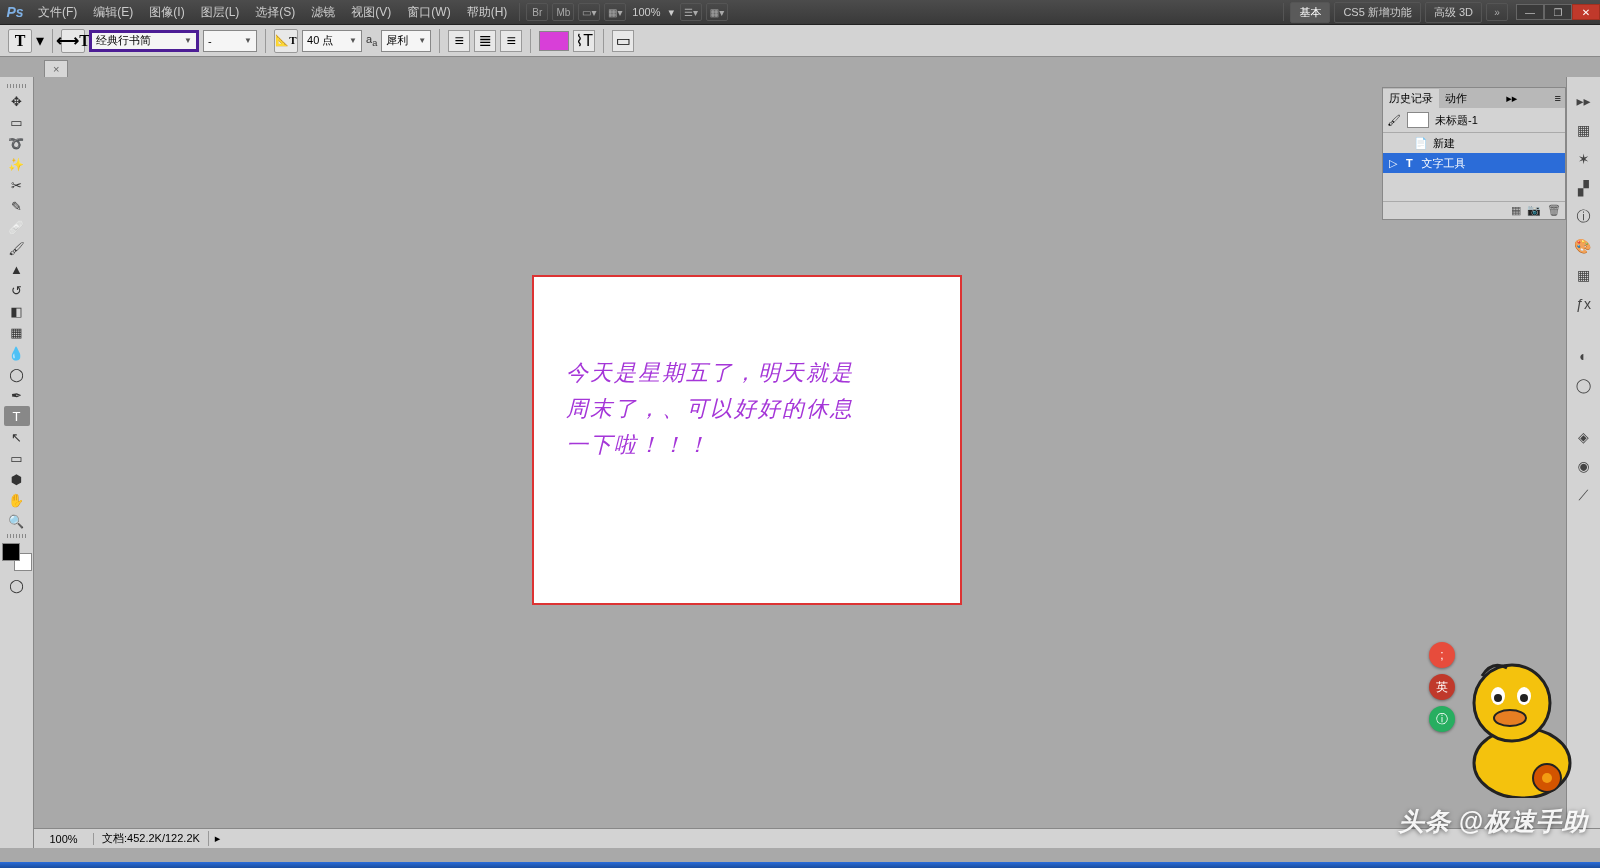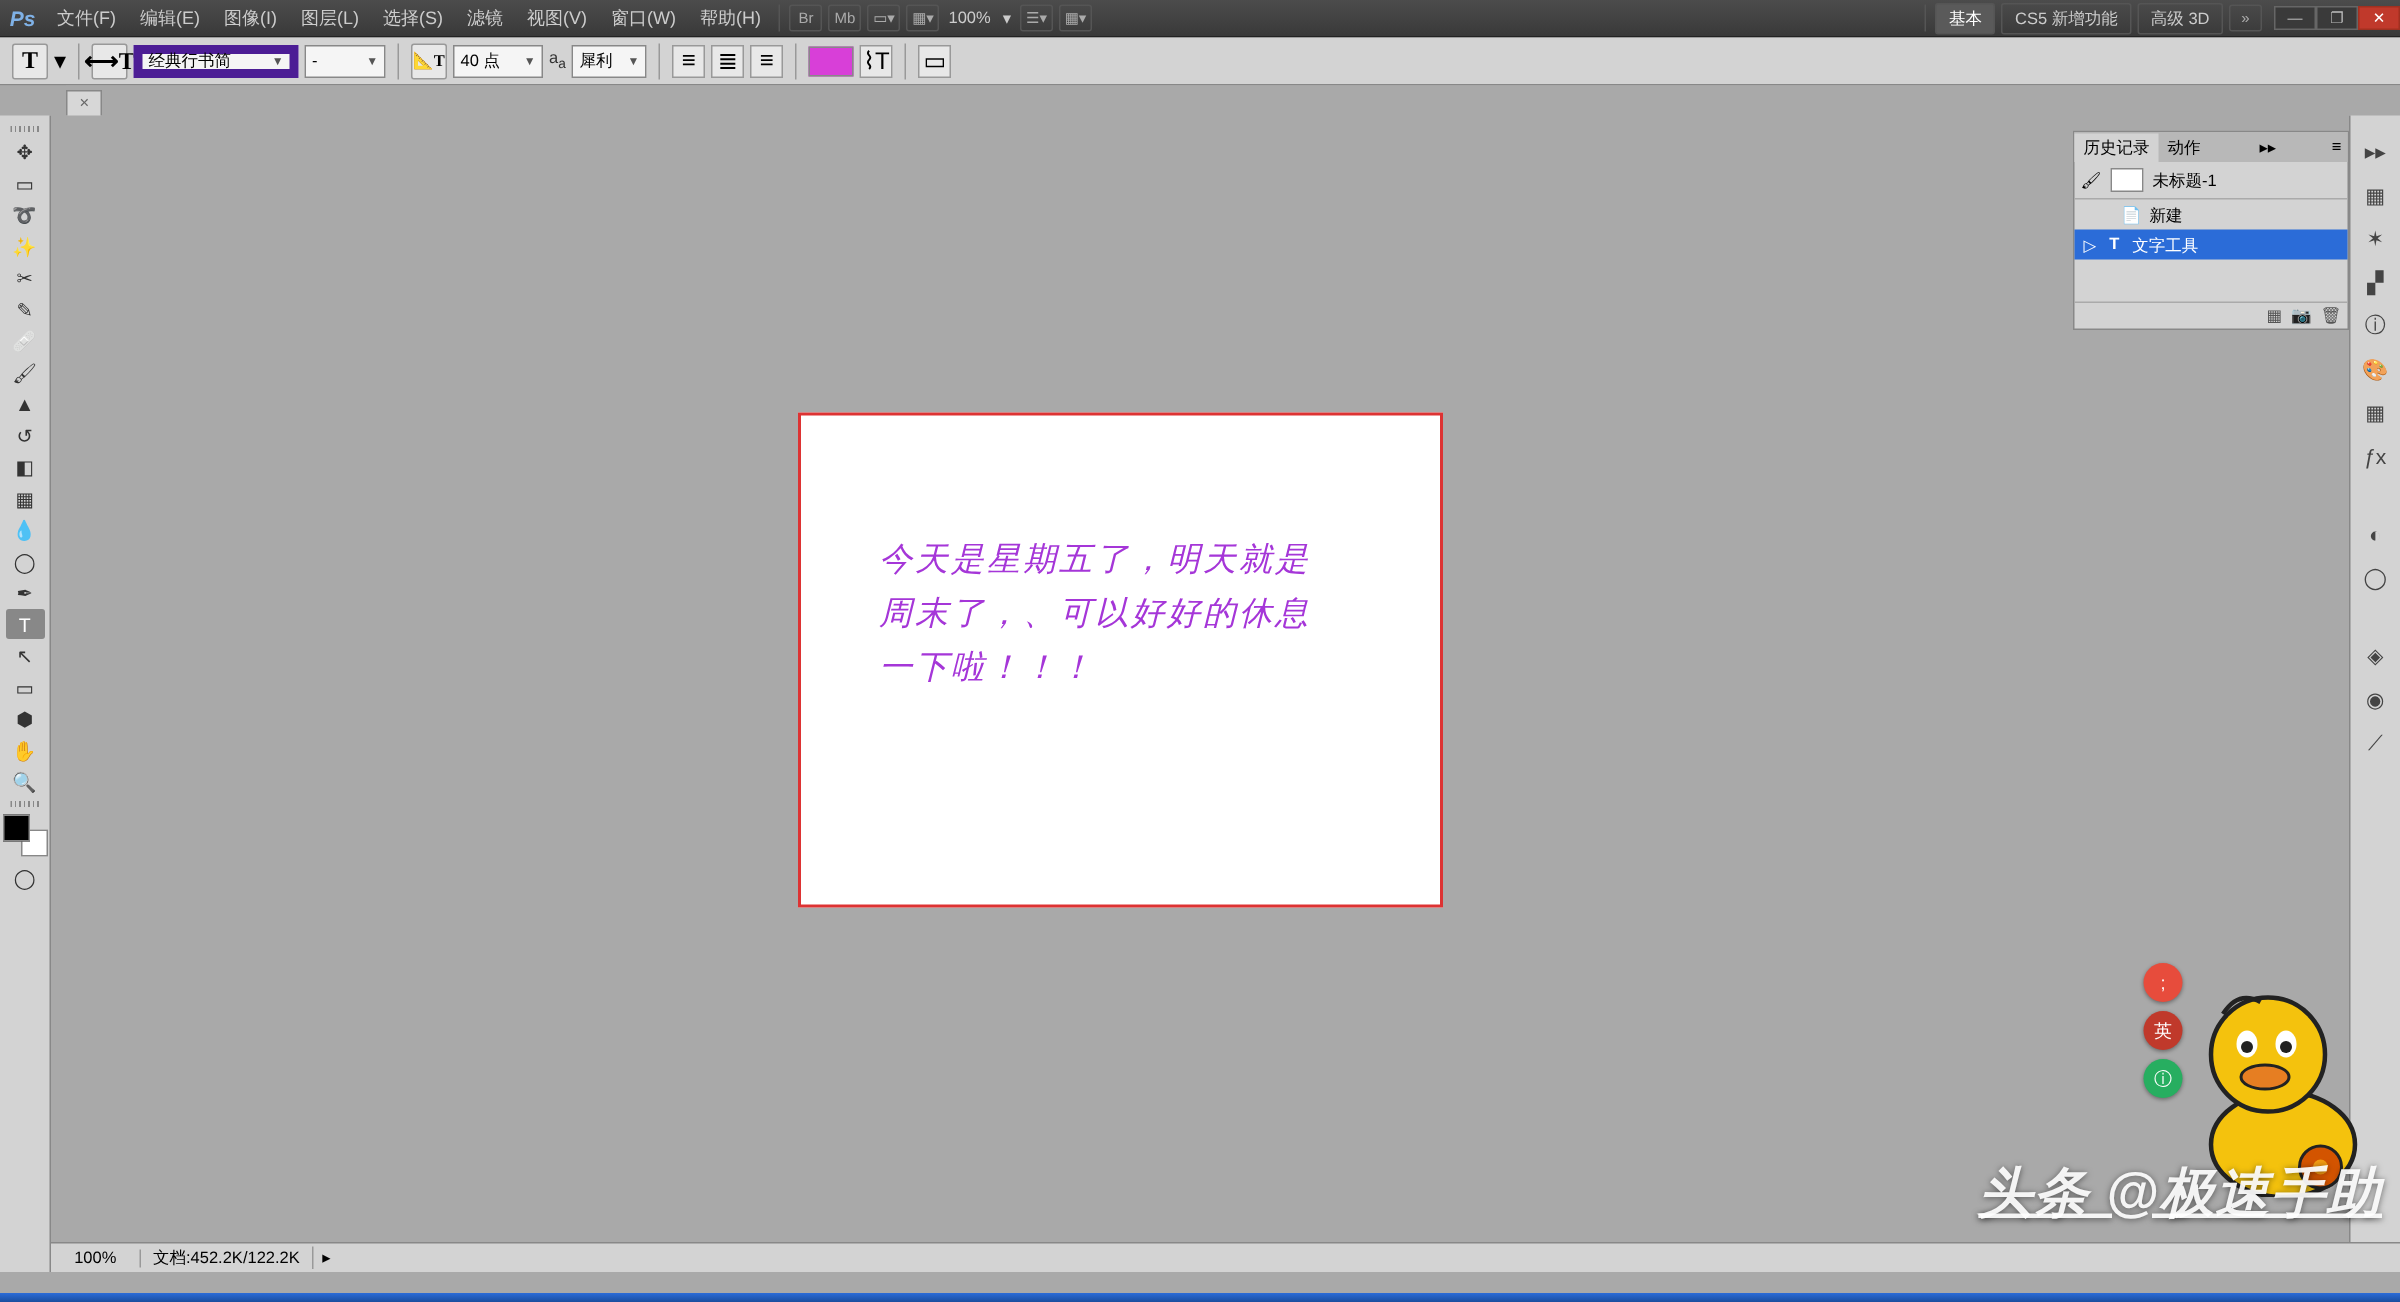--- a/index.html
+++ b/index.html
@@ -14,21 +14,21 @@
 .workspace-btn { padding:2px 8px; font-size:11px; color:#ccc; border:1px solid #555; border-radius:2px; margin:12px 2px; cursor:pointer; }
 .workspace-btn.active { background:#5a5a5a; color:#fff; }
 .win-controls { display:flex; margin-left:6px; }
 .win-btn { width:28px; height:16px; border:1px solid #666; display:flex; align-items:center; justify-content:center; font-size:10px; background:#3a3a3a; color:#bbb; cursor:pointer; }
 .win-btn.close { background:#c0392b; border-color:#a03020; color:#fff; }
 
 .optbar { height:32px; background:#d3d3d3; display:flex; align-items:center; border-bottom:1px solid #888; padding:0 8px; gap:4px; }
 .optbar .tool-icon { width:24px; height:24px; display:flex; align-items:center; justify-content:center; font-family:serif; font-weight:bold; border:1px solid #999; border-radius:2px; background:#e8e8e8; cursor:pointer; }
 .optbar .vline { width:1px; height:24px; background:#999; margin:0 4px; }
 .opt-select { height:22px; border:1px solid #888; background:#f5f5f5; font-size:11px; padding:0 18px 0 4px; position:relative; display:flex; align-items:center; cursor:pointer; }
-.opt-select.highlighted { border:6px solid #4c1d95; }
+.opt-select.highlighted { border:3px solid #4c1d95; }
 .opt-select::after { content:"▼"; position:absolute; right:4px; font-size:8px; color:#555; }
 .align-btn { width:22px; height:22px; border:1px solid #999; background:#e8e8e8; display:flex; align-items:center; justify-content:center; cursor:pointer; }
 .color-swatch { width:30px; height:20px; border:1px solid #888; cursor:pointer; }
 .small-label { font-size:11px; color:#333; }
 
 .tabbar { height:20px; background:#a9a9a9; display:flex; align-items:flex-end; margin-left:44px; }
 .doc-tab { background:#d7d7d7; border:1px solid #888; border-bottom:none; padding:2px 8px; font-size:11px; display:flex; align-items:center; gap:4px; cursor:pointer; }
 .doc-tab .close-x { font-size:11px; color:#666; cursor:pointer; }
 
 .main { position:relative; height:calc(100% - 25px - 32px - 20px - 20px); }
@@ -36,21 +36,21 @@
 .tool { width:26px; height:20px; margin:1px auto; display:flex; align-items:center; justify-content:center; font-size:13px; color:#333; cursor:pointer; border-radius:2px; }
 .tool.active { background:#888; color:#fff; }
 .tool.grip { height:6px; width:26px; margin:2px auto; display:flex; justify-content:center; align-items:center; }
 .tool.grip::before { content:""; width:20px; height:4px; background:repeating-linear-gradient(90deg,#888,#888 1px,transparent 1px,transparent 3px); }
 .swatch-pair { position:relative; width:30px; height:28px; margin:4px auto; }
 .swatch-pair .fg { position:absolute; top:0; left:0; width:18px; height:18px; background:#000; border:1px solid #888; }
 .swatch-pair .bg { position:absolute; bottom:0; right:0; width:18px; height:18px; background:#fff; border:1px solid #888; }
 
 .canvas-area { position:absolute; left:34px; right:0; top:0; bottom:0; display:flex; align-items:flex-start; justify-content:flex-start; }
 .canvas-doc { position:absolute; left:498px; top:198px; width:430px; height:330px; background:#fff; border:2px solid #d33; }
-.canvas-text { position:absolute; left:52px; top:78px; font-family:"STKaiti","KaiTi",cursive; font-style:italic; color:#a536d8; font-size:22px; line-height:36px; letter-spacing:2px; width :290px; }
+.canvas-text { position:absolute; left:32px; top:78px; font-family:"STKaiti","KaiTi",cursive; font-style:italic; color:#a536d8; font-size:22px; line-height:36px; letter-spacing:2px; width :290px; }
 
 .right-dock { position:absolute; right:0; top:0; width:34px; height:100%; background:#d3d3d3; border-left:1px solid #888; padding-top:8px; }
 .right-dock .dock-i { width:26px; height:26px; margin:3px auto; display:flex; align-items:center; justify-content:center; color:#444; cursor:pointer; font-size:14px; }
 
 .panels { position:absolute; right:34px; top:10px; width:184px; }
 .panel { background:#d3d3d3; border:1px solid #888; font-size:11px; }
 .panel-tabs { display:flex; background:#b8b8b8; height:20px; align-items:center; }
 .panel-tab { padding:2px 6px; cursor:pointer; display:flex; align-items:center; }
 .panel-tab.active { background:#d3d3d3; }
 .panel-tabs .menu-icon { margin-left:auto; padding:0 4px; cursor:pointer; }
@@ -67,21 +67,21 @@
 .status-zoom { width:60px; text-align:center; border-right:1px solid #999; }
 .status-doc { padding:0 8px; border-right:1px solid #999; }
 .status-arrow { padding:0 6px; cursor:pointer; }
 
 .mascot { position:absolute; right:18px; bottom:70px; width:130px; height:150px; }
 .indic { position:absolute; width:26px; height:26px; border-radius:50%; display:flex; align-items:center; justify-content:center; font-size:12px; color:#fff; box-shadow:0 1px 3px rgba(0,0,0,.4); }
 .indic.red { background:#e74c3c; right:145px; bottom:200px; }
 .indic.dark { background:#c0392b; right:145px; bottom:168px; }
 .indic.green { background:#27ae60; right:145px; bottom:136px; }
 
-.watermark { position:absolute; right:12px; bottom:48px; font-size:36px; color:rgba(255,255,255,.92); font-style:italic; font-weight:bold; text-shadow:0 1px 4px rgba(0,0,0,.5); letter-spacing:1px;text-decoration:underline; }
+.watermark { position:absolute; right:12px; bottom:30px; font-size:25px; color:rgba(255,255,255,.92); font-style:italic; font-weight:bold; text-shadow:0 1px 4px rgba(0,0,0,.5); letter-spacing:1px; }
 .taskbar { position:absolute; bottom:0; left:0; right:0; height:6px; background:linear-gradient(#2b6cd8,#1a4d9e); }
 </style>
 </head>
 <body>
 
 <div class="menubar">
   <div class="ps-logo">Ps</div>
   <div class="menu-item">文件(F)</div>
   <div class="menu-item">编辑(E)</div>
   <div class="menu-item">图像(I)</div>

